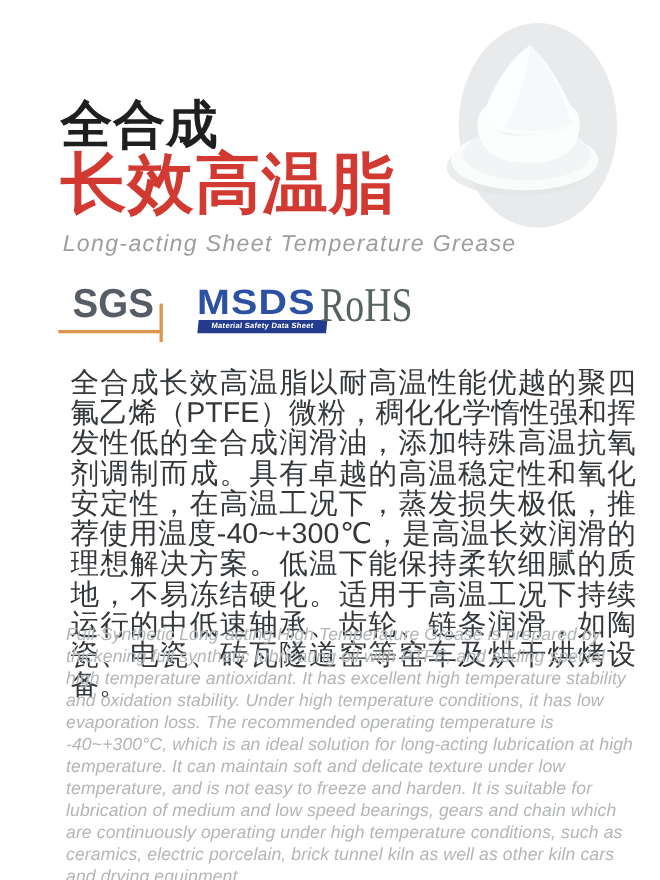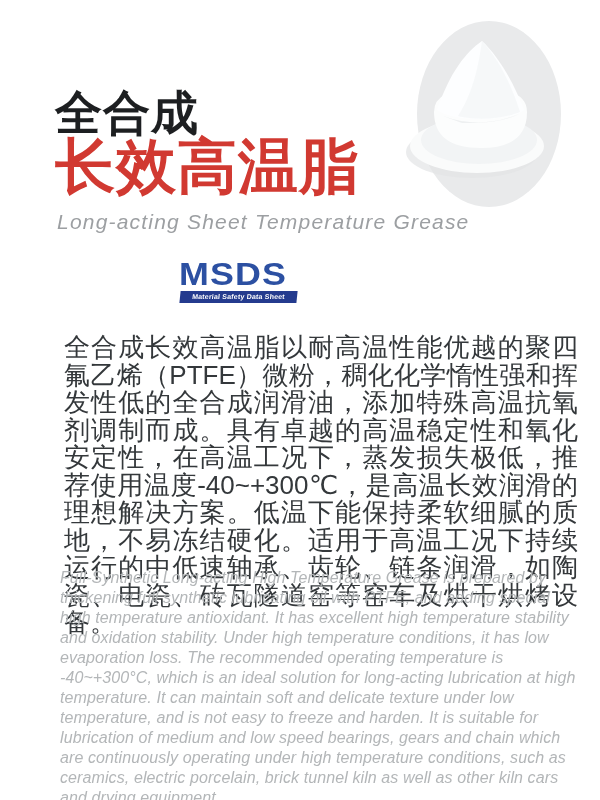--- a/index.html
+++ b/index.html
@@ -77,22 +77,30 @@
 
   <header class="title-block">
     <h1 class="title-cn">全合成</h1>
     <h1 class="title-cn red">长效高温脂</h1>
     <div class="subtitle">
       <div>Long-acting Sheet Temperature Grease</div>
     </div>
   </header>
 
   <div class="certs">
+    <div class="cert sgs">
+      <span class="sgs-text">SGS</span>
+      <span class="sgs-underline"></span>
+      <span class="sgs-vline"></span>
+    </div>
     <div class="cert msds">
       <span class="msds-text">MSDS</span>
       <span class="msds-ribbon">Material Safety Data Sheet</span>
+    </div>
+    <div class="cert rohs">
+      <span class="rohs-text">RoHS</span>
     </div>
   </div>
 
   <p class="desc-cn">全合成长效高温脂以耐高温性能优越的聚四氟乙烯（PTFE）微粉，稠化化学惰性强和挥发性低的全合成润滑油，添加特殊高温抗氧剂调制而成。具有卓越的高温稳定性和氧化安定性，在高温工况下，蒸发损失极低，推荐使用温度-40~+300℃，是高温长效润滑的理想解决方案。低温下能保持柔软细腻的质地，不易冻结硬化。适用于高温工况下持续运行的中低速轴承、齿轮、链条润滑，如陶瓷、电瓷、砖瓦隧道窑等窑车及烘干烘烤设备。</p>
   <p class="desc-en">Full-Synthetic Long-acting High Temperature Grease is prepared by thickening full synthetic lubricating oil with PTFE, and adding special high temperature antioxidant. It has excellent high temperature stability and oxidation stability. Under high temperature conditions, it has low evaporation loss. The recommended operating temperature is -40~+300°C, which is an ideal solution for long-acting lubrication at high temperature. It can maintain soft and delicate texture under low temperature, and is not easy to freeze and harden. It is suitable for lubrication of medium and low speed bearings, gears and chain which are continuously operating under high temperature conditions, such as ceramics, electric porcelain, brick tunnel kiln as well as other kiln cars and drying equipment.</p>
 
 </div>
 
 </body></html>

